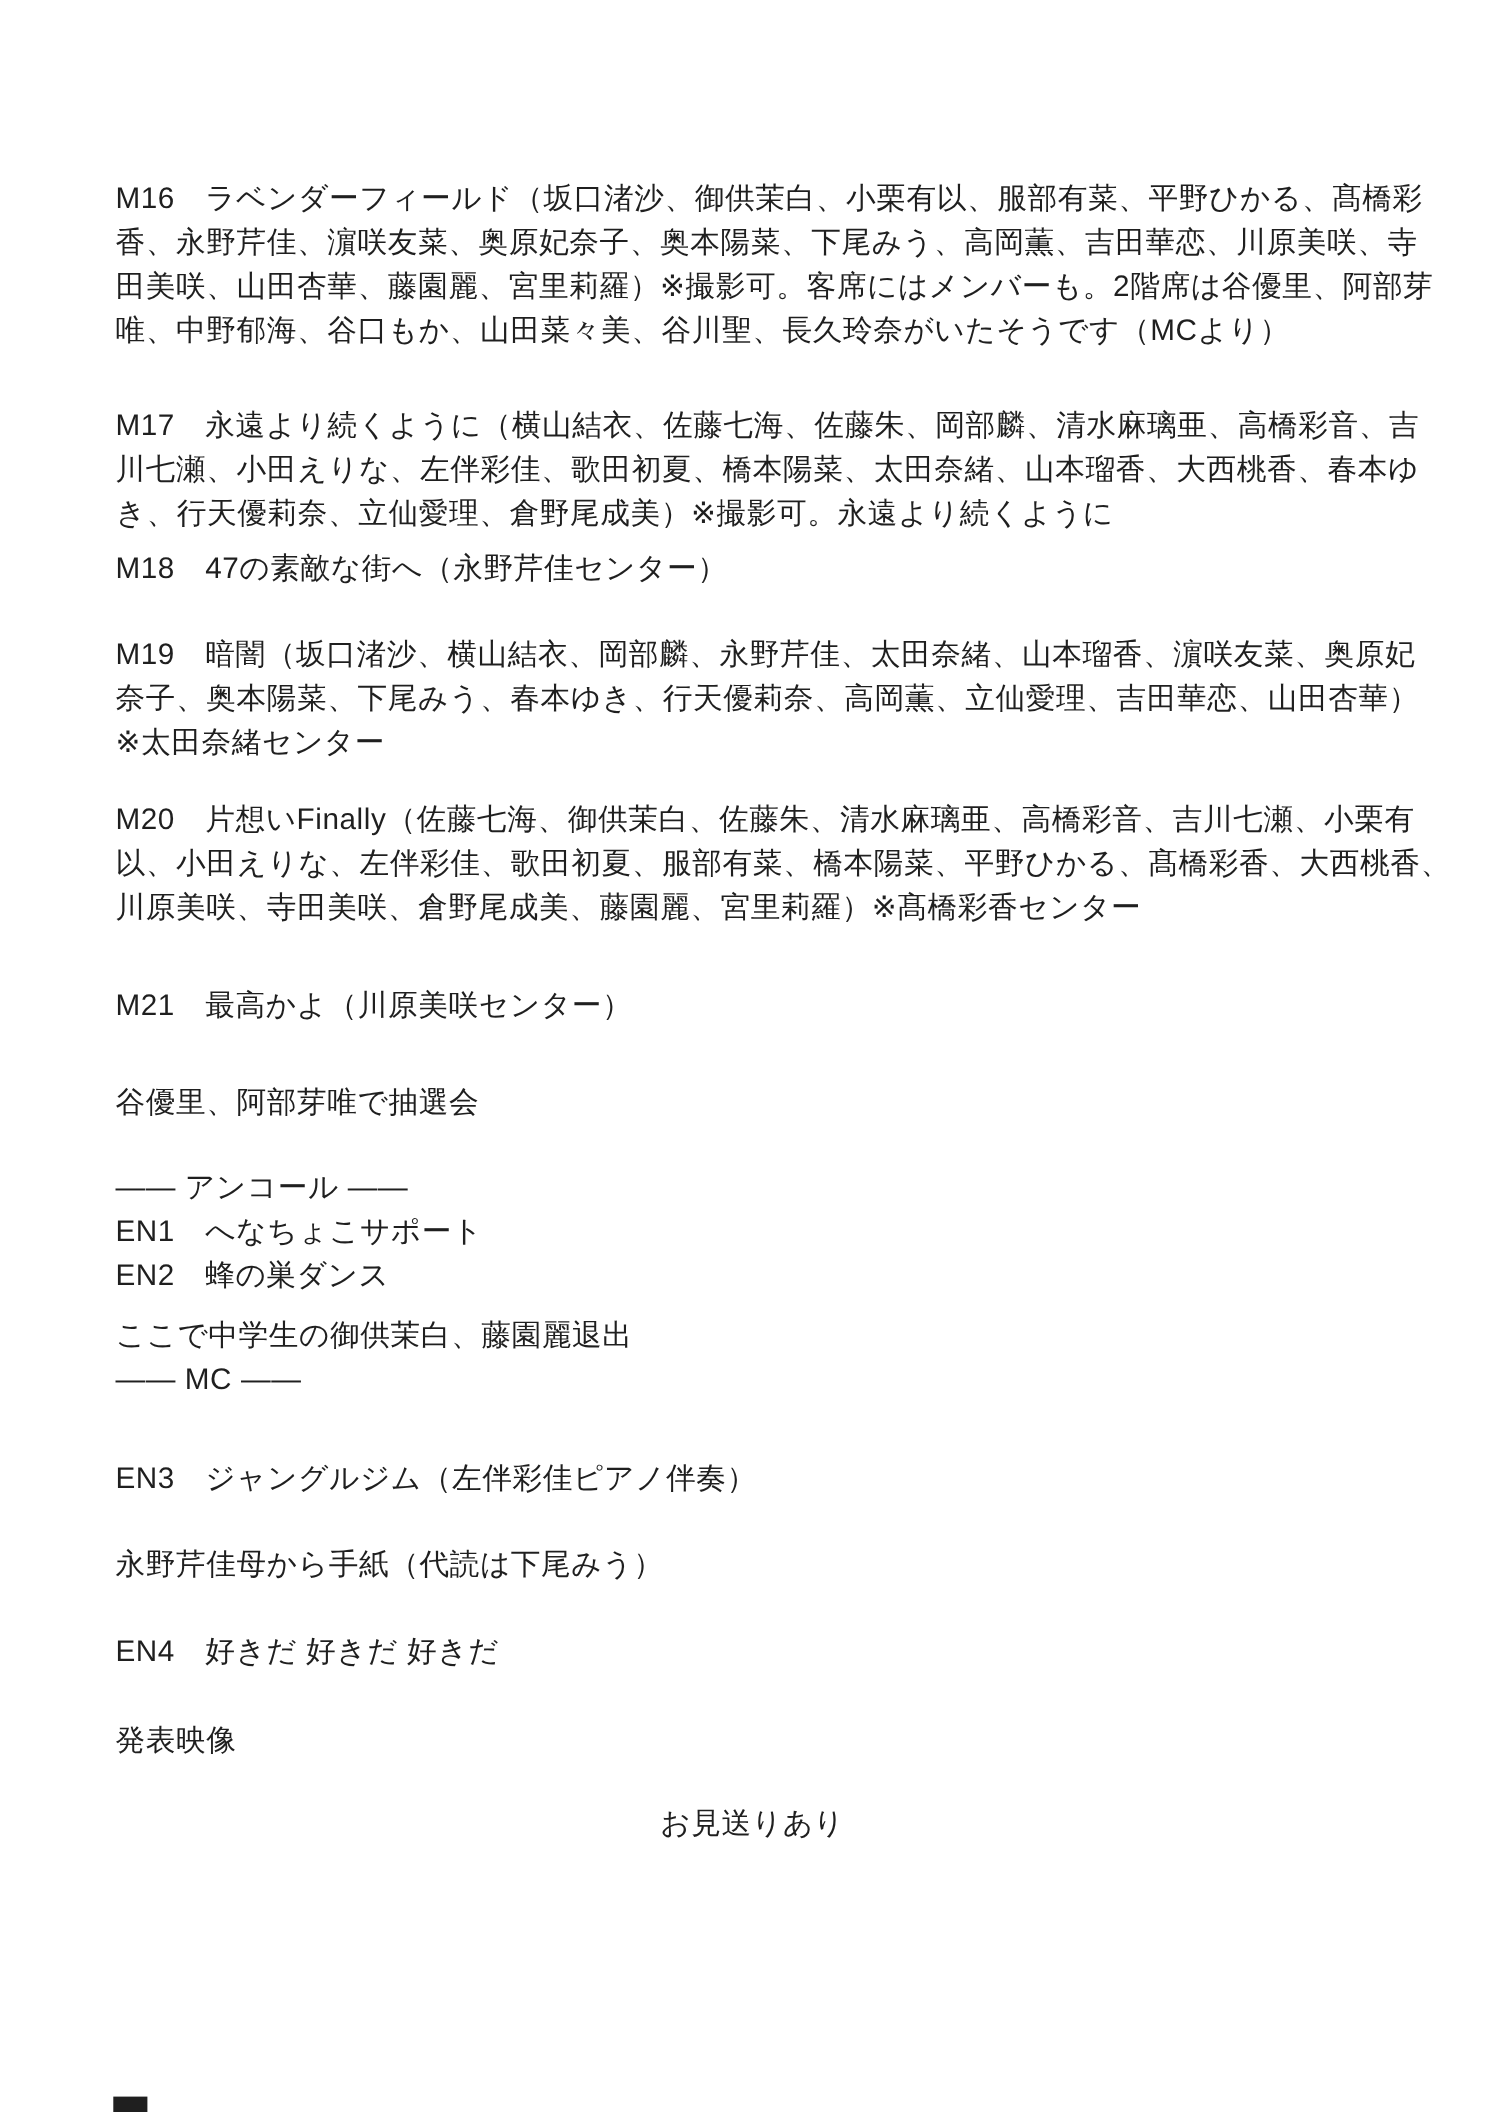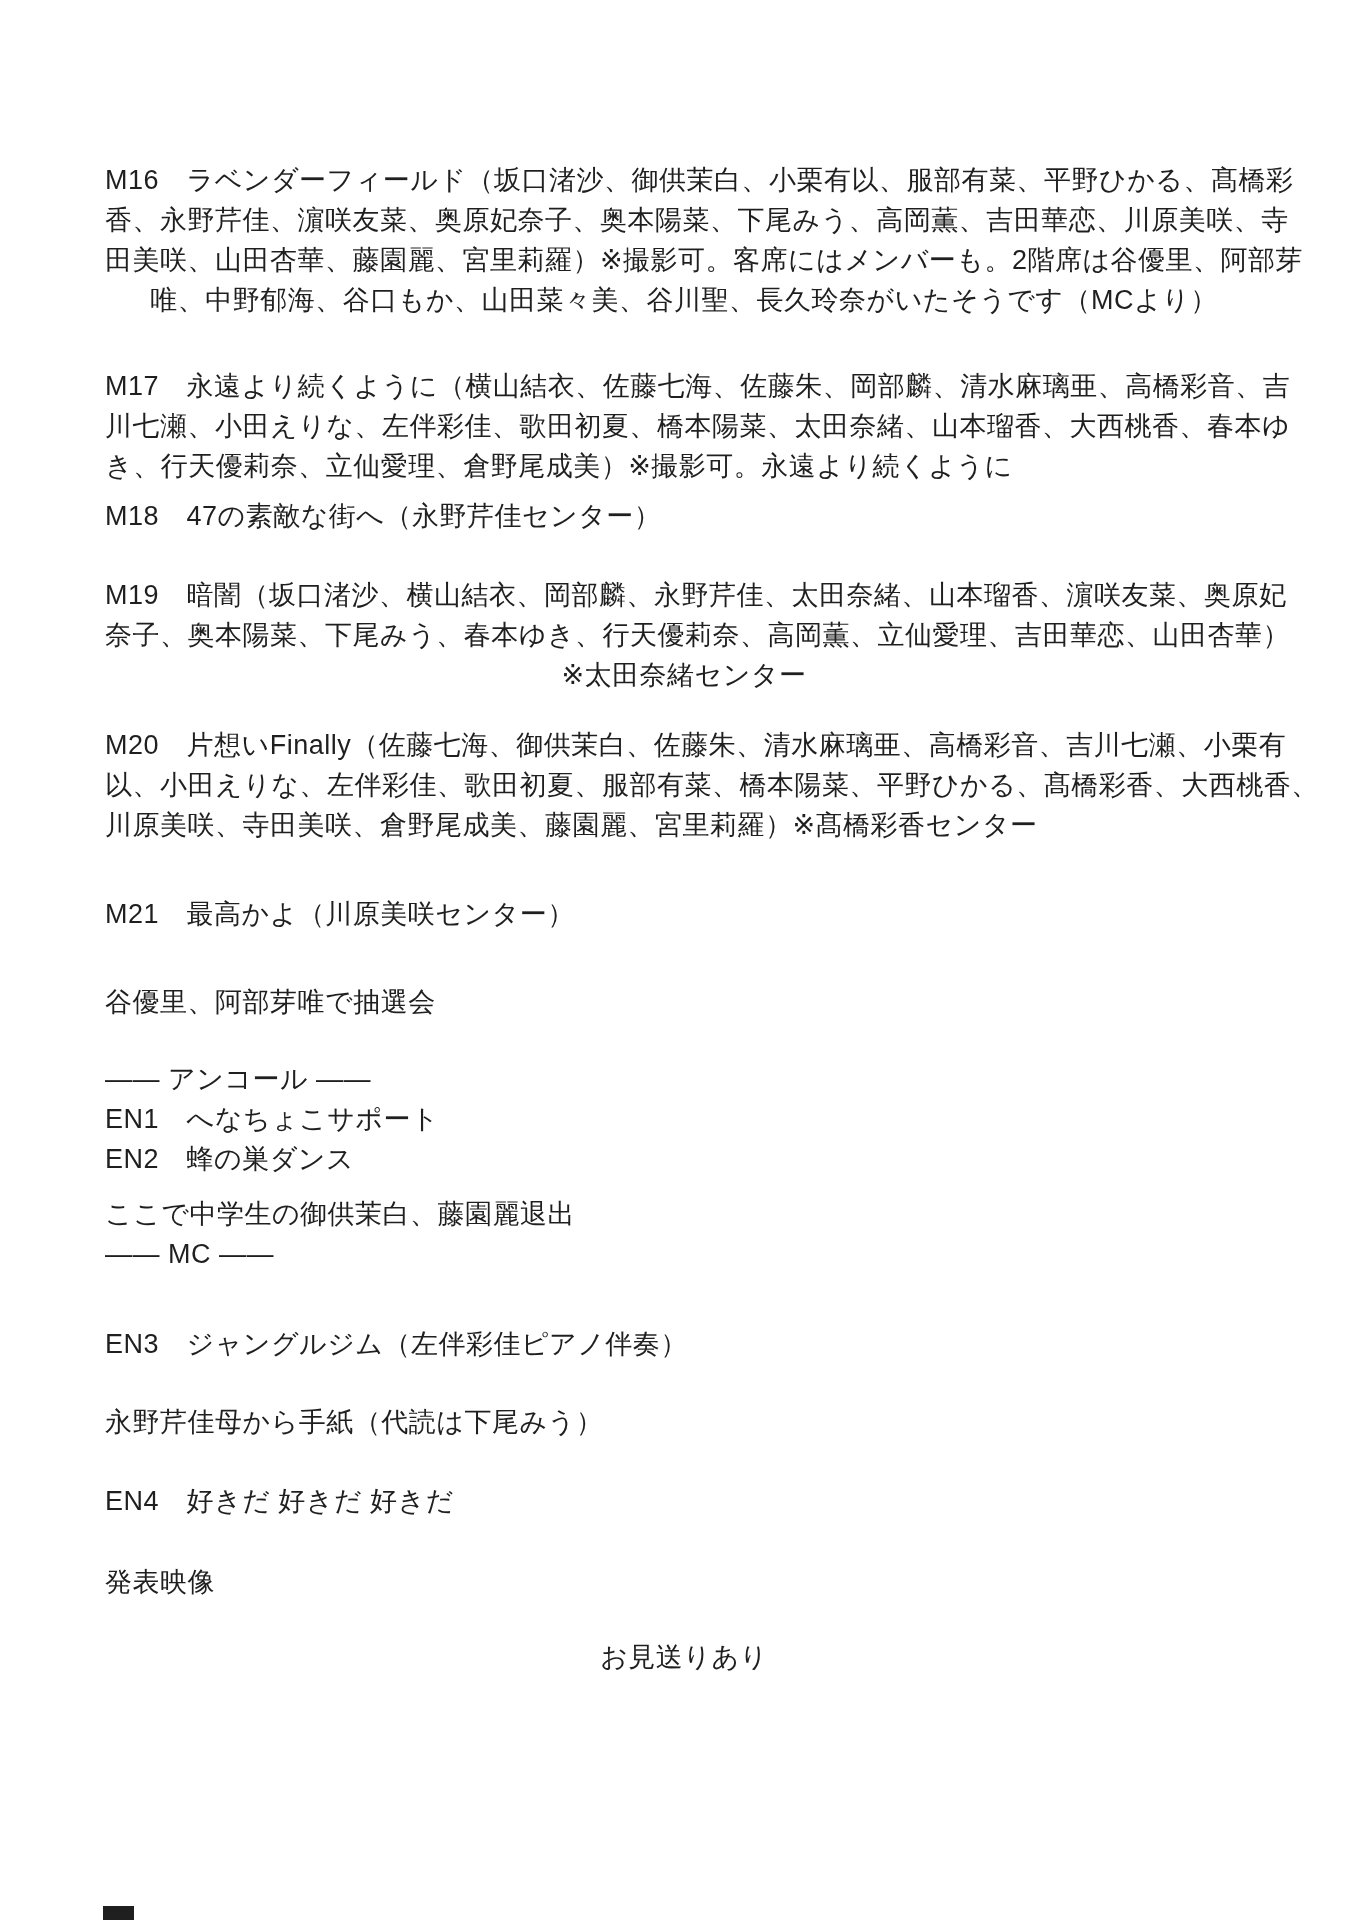--- a/index.html
+++ b/index.html
@@ -21,24 +21,24 @@
     color: #1f1f1f;
   }
   .para { margin: 0; }
   .line {
     margin: 0;
     font-size: 27px;
     line-height: 40px;
     white-space: nowrap;
     letter-spacing: 0.5px;
   }
-  .p-m16     { margin-top: 20px; text-align: center; }
+  .p-m16     { margin-top: 20px; }
   .p-m17     { margin-top: 46px; }
   .p-m18     { margin-top: 10px; }
-  .p-m19     { margin-top: 39px; text-align: center; }
+  .p-m19     { margin-top: 39px; }
   .p-m20     { margin-top: 30px; }
   .p-m21     { margin-top: 49px; }
   .p-lottery { margin-top: 48px; }
   .p-encore  { margin-top: 37px; }
   .p-exit    { margin-top: 15px; }
   .p-en3     { margin-top: 50px; }
   .p-letter  { margin-top: 38px; }
   .p-en4     { margin-top: 39px; }
   .p-announce{ margin-top: 41px; }
   .p-sendoff { margin-top: 35px; text-align: center; }

